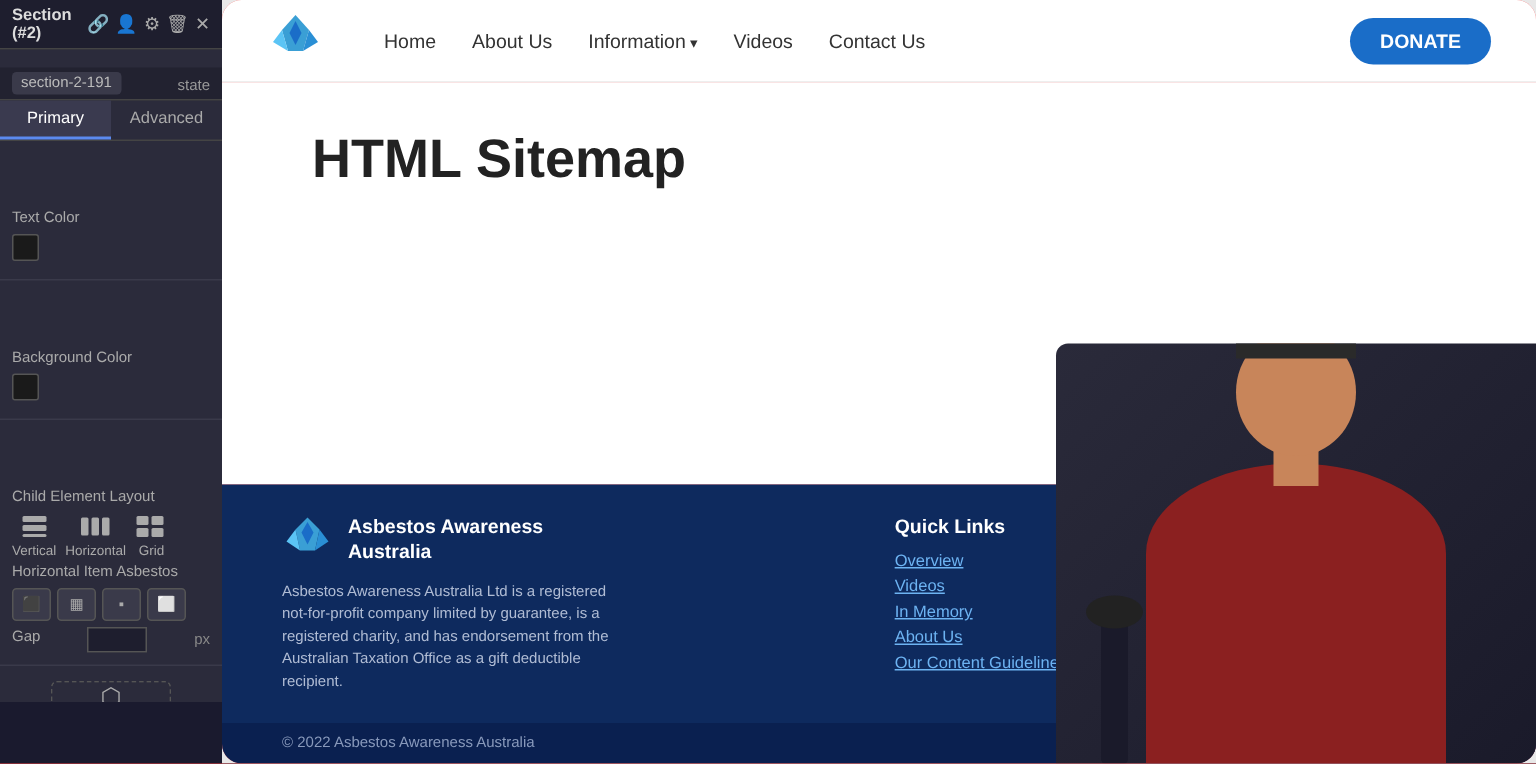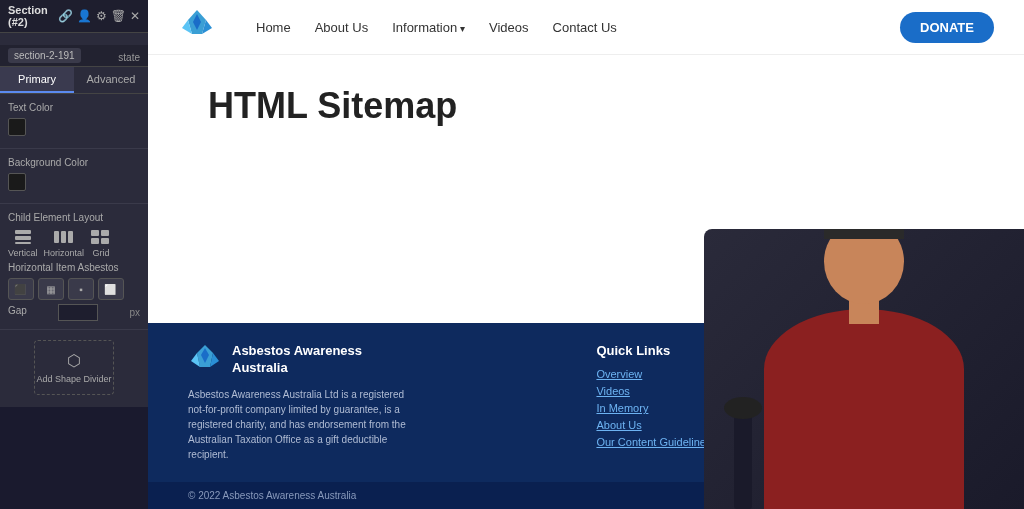--- a/index.html
+++ b/index.html
@@ -7,21 +7,21 @@
 
     
     .left-panel {
       width: 148px;
       min-width: 148px;
       background: #2b2b3b;
       color: #ccc;
       font-size: 11px;
       display: flex;
       flex-direction: column;
-      height: 407px;
+      height: 468px;
       overflow: hidden;
     }
     .panel-header {
       background: #1e1e2e;
       padding: 4px 8px;
       display: flex;
       align-items: center;
       justify-content: space-between;
       border-bottom: 1px solid #444;
     }
@@ -73,20 +73,21 @@
       color: #aaa;
     }
     .panel-tab.active {
       background: #3a3a4f;
       color: #fff;
       border-bottom: 2px solid #5b8af0;
     }
     .panel-section {
       padding: 8px;
       border-bottom: 1px solid #3a3a4a;
+      margin-top: 38px;
     }
     .panel-section-label {
       color: #aaa;
       font-size: 10px;
       margin-bottom: 5px;
     }
     .color-swatch-row {
       display: flex;
       align-items: center;
       gap: 6px;
@@ -204,20 +205,21 @@
     }
 
     
     .website-preview {
       flex: 1;
       background: #ef4444;
       display: flex;
       flex-direction: column;
       overflow: hidden;
       position: relative;
+      border-radius: 13px;
     }
 
     
     .nav-bar {
       background: #fff;
       display: flex;
       align-items: center;
       padding: 8px 30px;
       border-bottom: 1px solid #eee;
       height: 55px;

